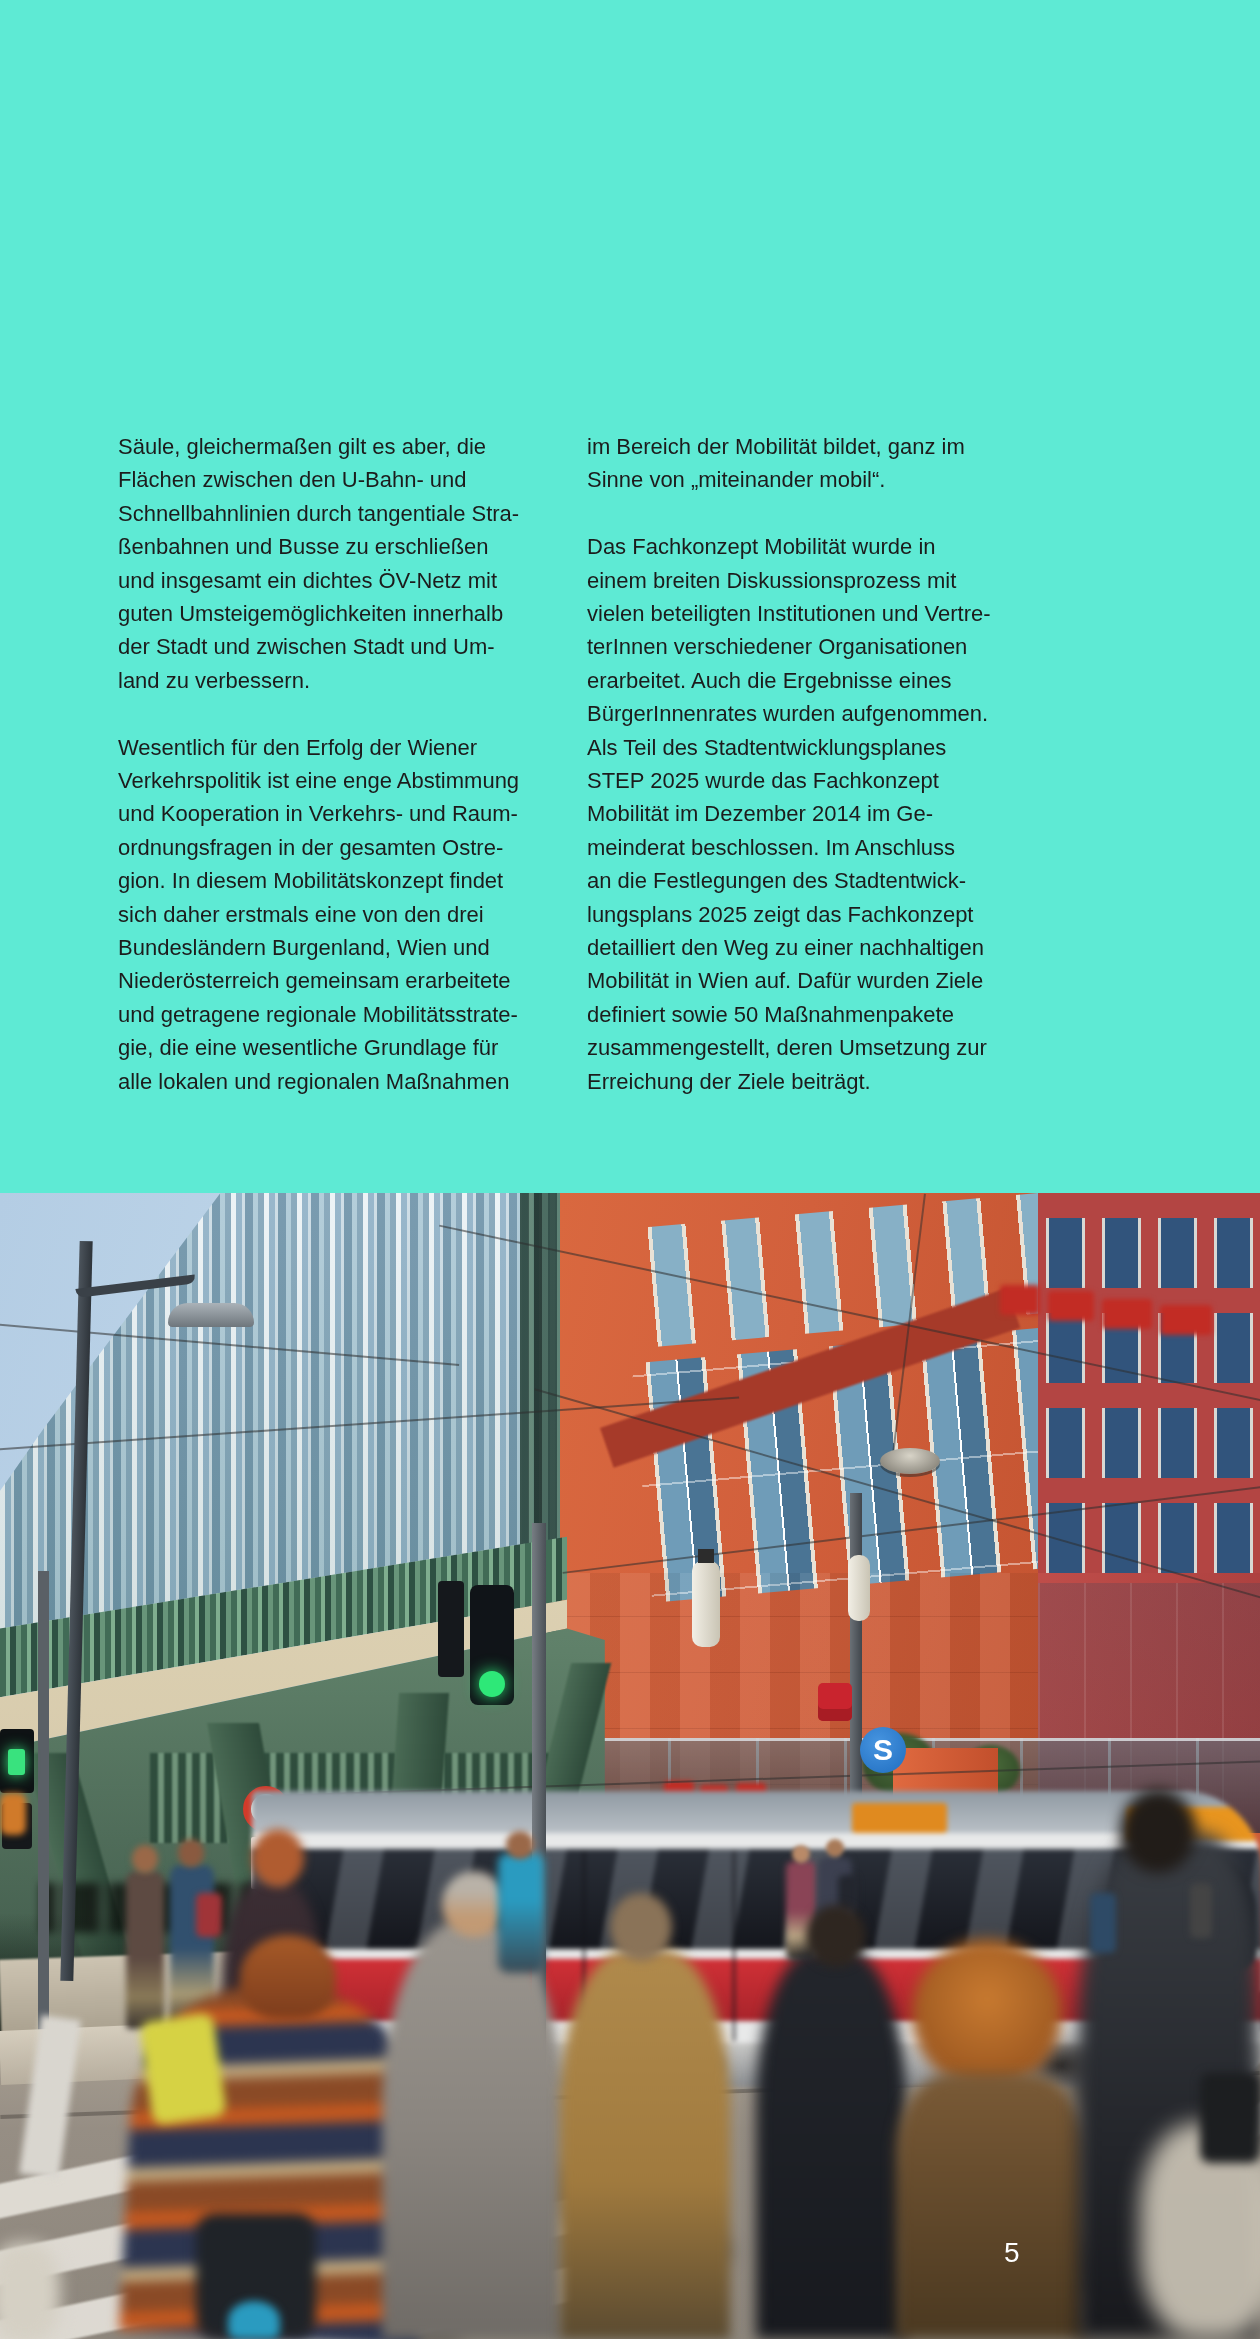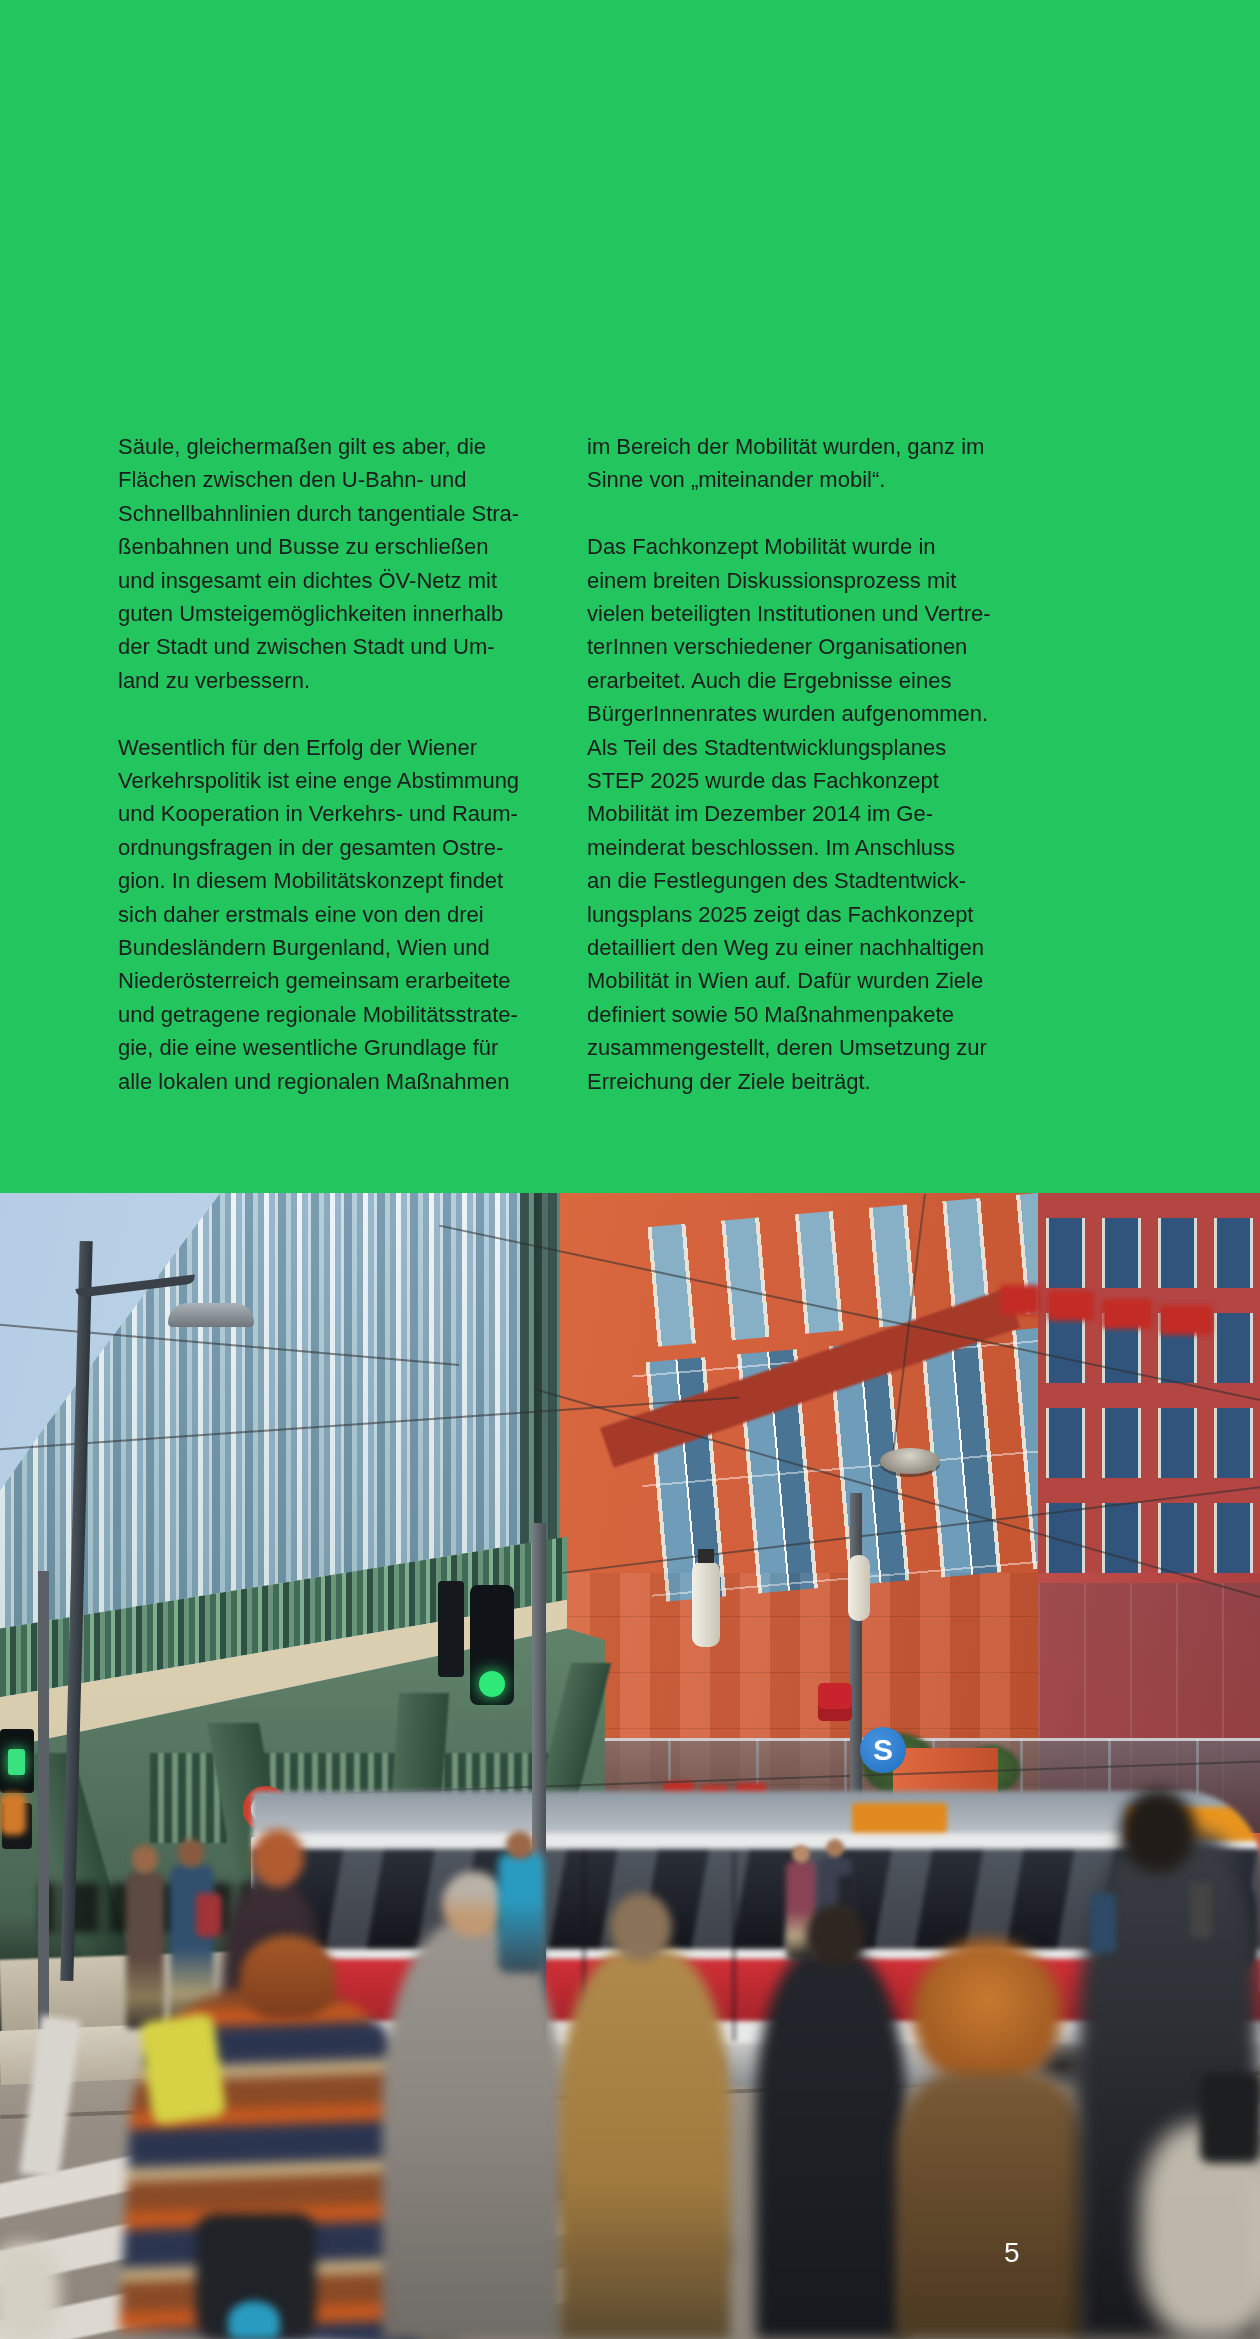--- a/index.html
+++ b/index.html
@@ -1,16 +1,16 @@
 <!DOCTYPE html>
 <html><head>
 <meta charset="utf-8">
 <style>
   html,body{margin:0;padding:0;background:#e9e9e9;}
-  .page{position:relative;width:1260px;height:2339px;background:#22c55e;overflow:hidden;
+  .page{position:relative;width:1260px;height:2339px;background:#5eead4;overflow:hidden;
         font-family:"Liberation Sans",sans-serif;}
   
   .col{position:absolute;top:430px;width:452px;color:#1c1c1c;font-size:22px;line-height:33.4px;}
   .col p{margin:0 0 33.4px 0;white-space:pre;}
   .col-1{left:118px;}
   .col-2{left:587px;}
   
   .photo{position:absolute;left:0;top:1193px;width:1260px;height:1146px;overflow:hidden;
          background:linear-gradient(105deg,#b4cde4 0%,#c2d8ea 35%,#a9c2d4 60%,#9db4c6 100%);}
   .photo *{position:absolute;}
@@ -244,21 +244,21 @@
 ordnungsfragen in der gesamten Ostre-
 gion. In diesem Mobilitätskonzept findet
 sich daher erstmals eine von den drei
 Bundesländern Burgenland, Wien und
 Niederösterreich gemeinsam erarbeitete
 und getragene regionale Mobilitätsstrate-
 gie, die eine wesentliche Grundlage für
 alle lokalen und regionalen Maßnahmen</p>
   </div>
   <div class="col col-2">
-    <p>im Bereich der Mobilität wurden, ganz im
+    <p>im Bereich der Mobilität bildet, ganz im
 Sinne von „miteinander mobil“.</p>
     <p>Das Fachkonzept Mobilität wurde in
 einem breiten Diskussionsprozess mit
 vielen beteiligten Institutionen und Vertre-
 terInnen verschiedener Organisationen
 erarbeitet. Auch die Ergebnisse eines
 BürgerInnenrates wurden aufgenommen.
 Als Teil des Stadtentwicklungsplanes
 STEP 2025 wurde das Fachkonzept
 Mobilität im Dezember 2014 im Ge-

